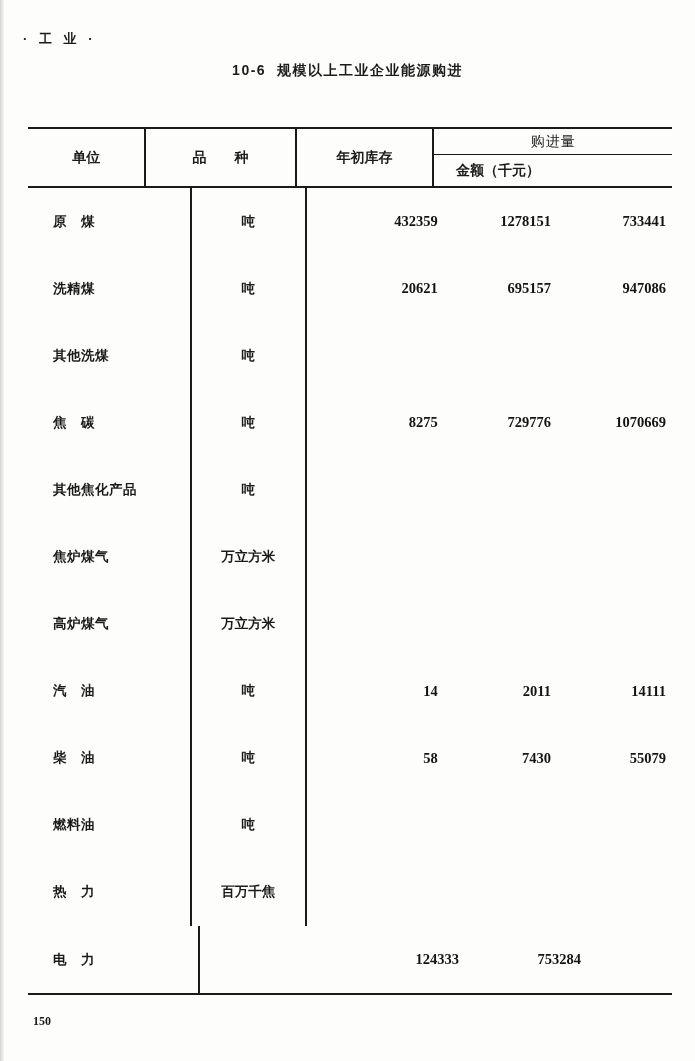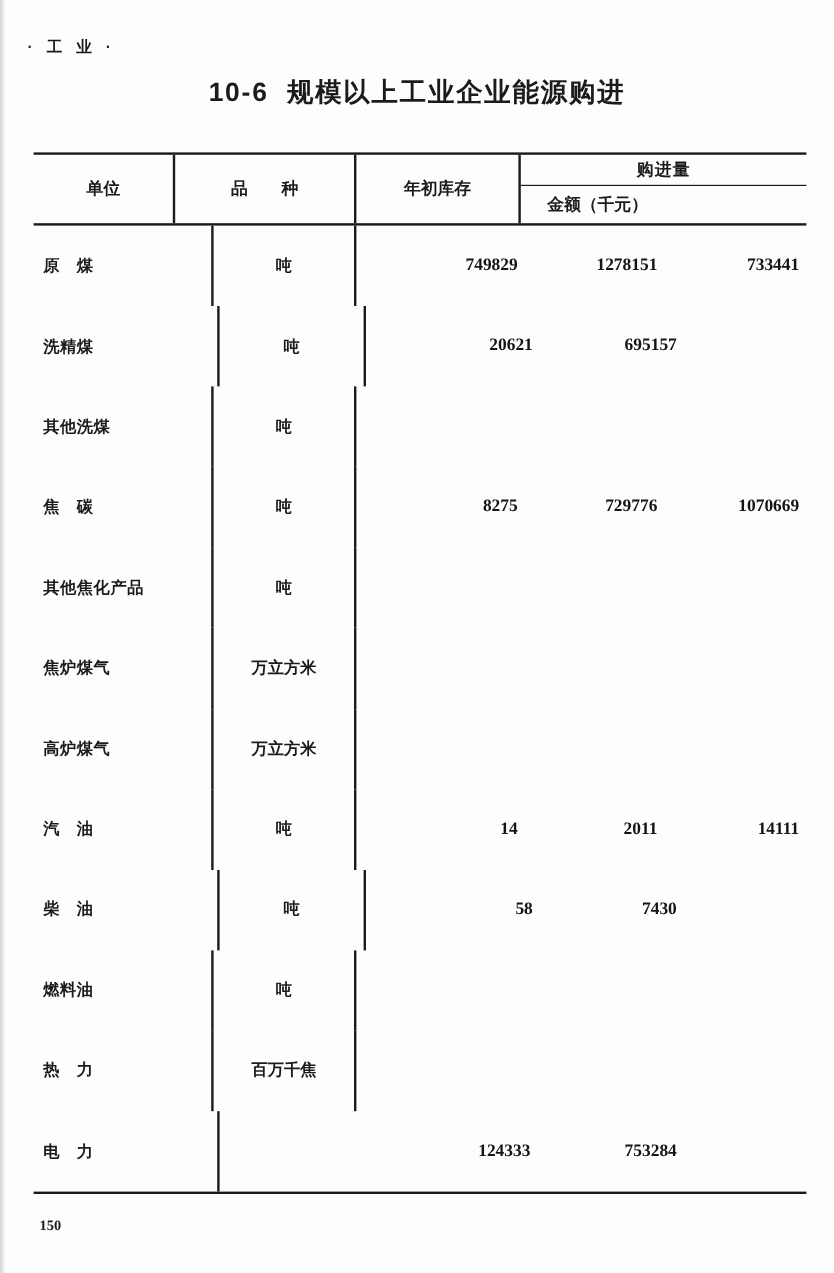--- a/index.html
+++ b/index.html
@@ -18,21 +18,21 @@
     opacity:.75;
   }
   .corner-label {
     position:absolute; top:30px; left:23px;
     font-size:13px; font-weight:bold; letter-spacing:4px;
     white-space:pre;
   }
   .title {
     position:absolute; top:62px; left:0; width:100%;
     text-align:center;
-    font-size:22px; font-weight:bold; letter-spacing:1.5px;
+    font-size:14px; font-weight:bold; letter-spacing:1.5px;
     white-space:pre;
   }
   .table { position:absolute; left:28px; top:127px; width:644px; }
 
   
   .col1 { width:155px; }
   .col2 { width:122px; }
   .col3 { width:142px; }
   .col4 { width:118px; }
   .col5 { width:127px; }
@@ -45,28 +45,28 @@
   }
   .th {
     display:flex; align-items:center; justify-content:center;
     font-size:14px; font-weight:bold; white-space:pre;
   }
   .thead > .col1, .thead > .col2, .thead > .col3 { border-right:2px solid #1a1a1a; }
   .th-group { width:245px; display:flex; flex-direction:column; }
   .th-purchase {
     height:26px; display:flex; align-items:center; justify-content:center;
     border-bottom:1.5px solid #1a1a1a;
-    font-size:14px; font-weight:bold; letter-spacing:1px;
+    font-size:14px; font-weight:normal; letter-spacing:1px;
   }
   .th-sub { flex:1; display:flex; }
   .th-sub .col4 { border-right:2px solid #1a1a1a; }
 
   
   .tbody { border-bottom:2.5px solid #1a1a1a; }
-  .tr { display:flex; height:67.1px; }
+  .tr { display:flex; height:67.1px;margin-left:17px; }
   .td { display:flex; align-items:center; overflow:hidden; white-space:pre; }
   .td.col1 {
     border-right:2px solid #1a1a1a;
     padding-left:8px;
     font-size:13.5px; font-weight:bold; letter-spacing:.5px;
   }
   .td.col2 {
     border-right:2px solid #1a1a1a;
     justify-content:center;
     font-size:13.5px; font-weight:bold;
@@ -105,29 +105,30 @@
         <div class="th-sub">
           <div class="th col5">金额（千元）</div>
         </div>
       </div>
     </div>
 
     <div class="tbody">
       <div class="tr">
         <div class="td col1">原　煤</div>
         <div class="td col2">吨</div>
-        <div class="td col3">749829</div>
+        <div class="td col3">432359</div>
         <div class="td col4">1278151</div>
         <div class="td col5">733441</div>
       </div>
       <div class="tr">
         <div class="td col1">洗精煤</div>
         <div class="td col2">吨</div>
         <div class="td col3">20621</div>
         <div class="td col4">695157</div>
+        <div class="td col5">947086</div>
       </div>
       <div class="tr">
         <div class="td col1">其他洗煤</div>
         <div class="td col2">吨</div>
         <div class="td col3"></div>
         <div class="td col4"></div>
         <div class="td col5"></div>
       </div>
       <div class="tr">
         <div class="td col1">焦　碳</div>
@@ -162,20 +163,21 @@
         <div class="td col2">吨</div>
         <div class="td col3">14</div>
         <div class="td col4">2011</div>
         <div class="td col5">14111</div>
       </div>
       <div class="tr">
         <div class="td col1">柴　油</div>
         <div class="td col2">吨</div>
         <div class="td col3">58</div>
         <div class="td col4">7430</div>
+        <div class="td col5">55079</div>
       </div>
       <div class="tr">
         <div class="td col1">燃料油</div>
         <div class="td col2">吨</div>
         <div class="td col3"></div>
         <div class="td col4"></div>
         <div class="td col5"></div>
       </div>
       <div class="tr">
         <div class="td col1">热　力</div>

